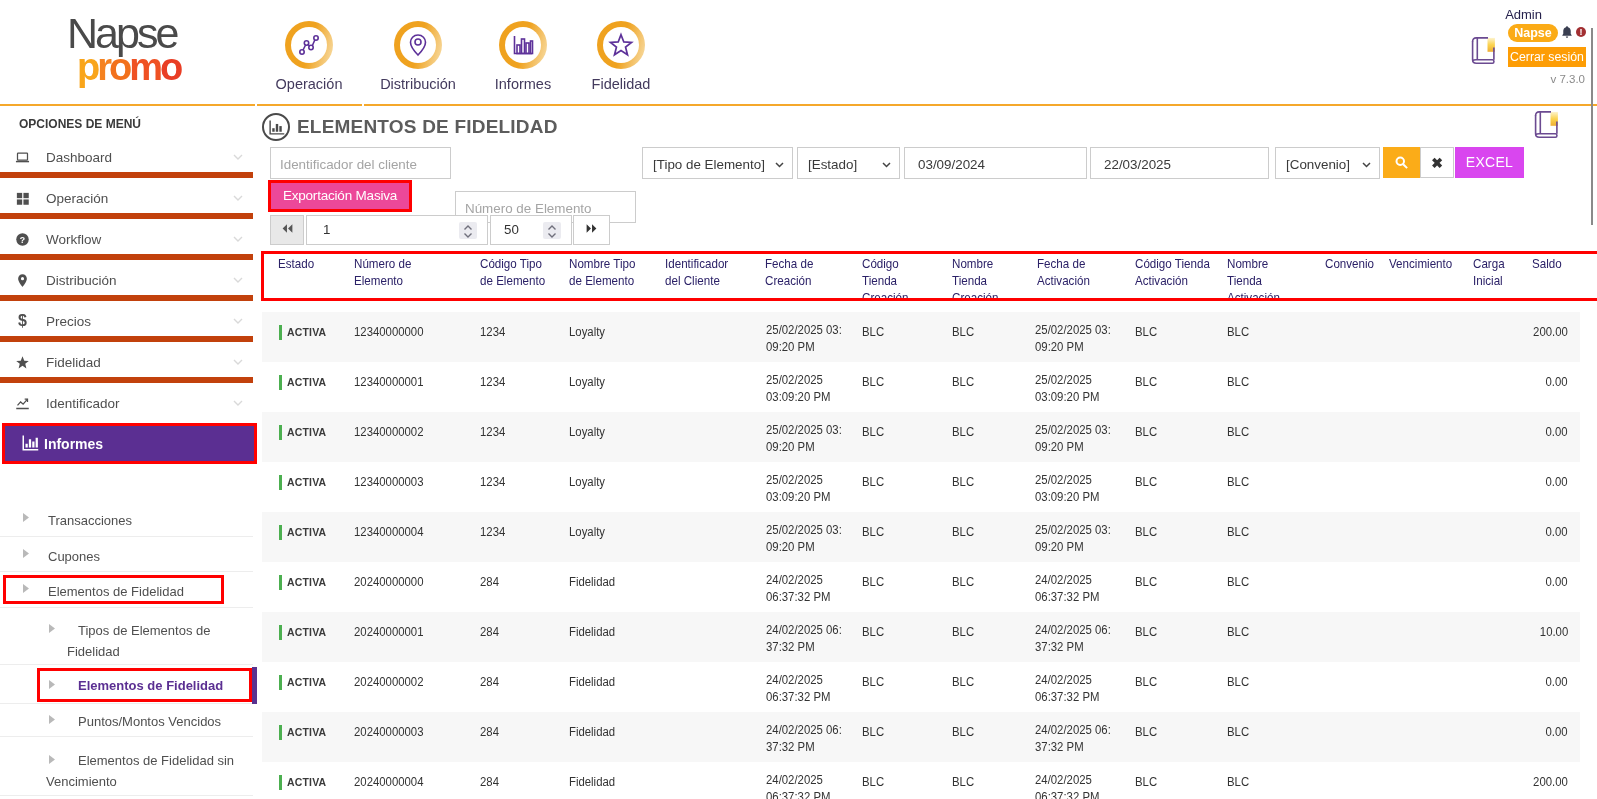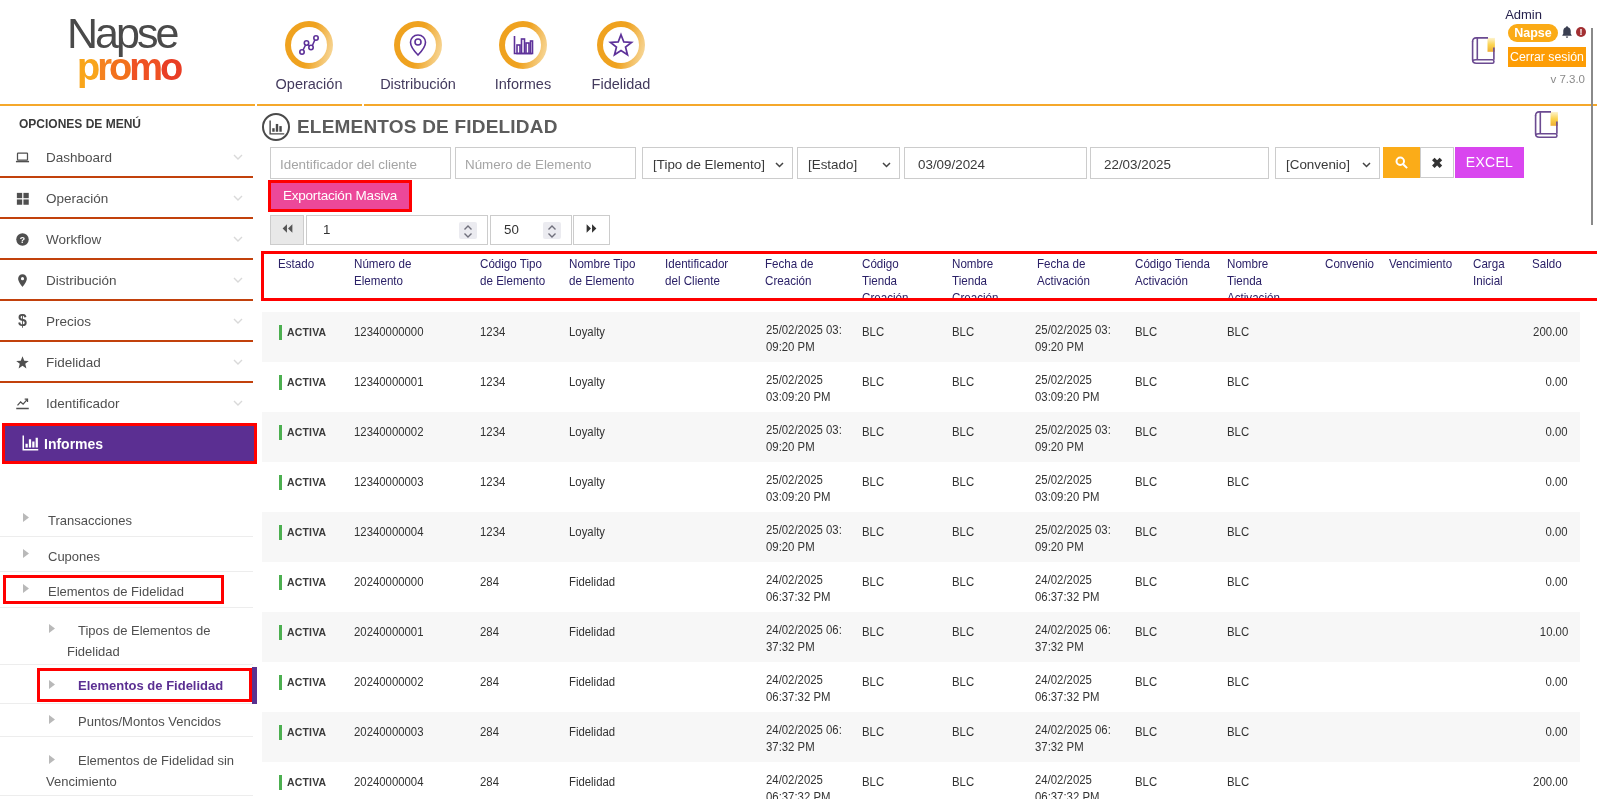--- a/index.html
+++ b/index.html
@@ -25,21 +25,21 @@
 .adminname { position:absolute; right:55px; top:7px; font-size:13px; color:#26224d; }
 .napsepill { position:absolute; right:39px; top:24px; width:50px; height:18px; background:#fbab16; border-radius:9px;
   color:#fff; font-weight:bold; font-size:12.5px; text-align:center; line-height:18px; }
 .cerrar { position:absolute; right:11px; top:47px; width:78px; height:20px; background:#fd9d05; color:#fff;
   font-size:12.3px; text-align:center; line-height:20px; white-space:nowrap; }
 .version { position:absolute; right:12px; top:73px; font-size:11.5px; color:#8a8a8a; }
 
 
 #sidebar { position:absolute; left:0; top:106px; width:258px; height:693px; background:#fff; }
 .menuhdr { position:absolute; left:19px; top:11px; font-size:12px; font-weight:bold; color:#3a3a3a; }
-.mitem { position:absolute; left:0; width:253px; height:41px; border-bottom:2px solid #c2410c;
+.mitem { position:absolute; left:0; width:253px; height:41px; border-bottom:6px solid #c2410c;
   font-size:13.5px; color:#4f4f4f; }
 .mitem .txt { position:absolute; left:46px; top:13px; }
 .mitem .mic { position:absolute; left:15px; top:13px; width:15px; height:15px; }
 .mchev { position:absolute; right:10px; top:17px; width:10px; height:6px; }
 #informes { position:absolute; left:2px; top:317px; width:249px; height:35px; background:#5b2f92;
   border:3px solid #ff0000; box-sizing:content-box; color:#fff; font-weight:bold; font-size:14px; }
 #informes .txt { position:absolute; left:39px; top:10px; }
 .sub1 { position:absolute; left:0; width:253px; border-bottom:1px solid #ededed; font-size:13px; color:#4f4f4f; }
 .tri { position:absolute; top:12px; width:6px; height:9px; }
 #activebar { position:absolute; left:252px; top:561px; width:5px; height:37px; background:#59328f; }
@@ -309,21 +309,21 @@
   <div id="title">ELEMENTOS DE FIDELIDAD</div>
   <svg id="bookic2" width="25" height="27" viewBox="0 0 25 27" fill="none">
     <path d="M16.5 0.9 L23.9 0.9 L23.9 14.8 L16.5 14.8 Z" fill="url(#bm)"></path>
     <path d="M1.6 4.5 C1.6 2.4 3 0.9 5.1 0.9 L17 0.9" stroke="#6b4a91" stroke-width="1.6"></path>
     <path d="M22.9 10.5 L22.9 22.8" stroke="#6b4a91" stroke-width="1.6"></path>
     <path d="M1.6 4 L1.6 22.7 C1.6 25 3.2 26.2 5.3 26.2 L21.5 26.2 C22.3 26.2 22.9 25.6 22.9 24.8 L22.9 24.3 C22.9 23.4 22.3 22.8 21.4 22.8 L5 22.8 C3.4 22.8 2.2 23.2 1.6 23.8" stroke="#6b4a91" stroke-width="1.6"></path>
     <path d="M6.3 0.9 L6.3 22.8" stroke="#6b4a91" stroke-width="1.6"></path>
   </svg>
 
   <div class="inp" style="left:12px; width:181px;">Identificador del cliente</div>
-  <div class="inp" style="left:197px; width:181px;">Número de Elemento</div>
+  <div class="inp" style="left:197px; width:181px;margin-top:44px;">Número de Elemento</div>
   <div class="sel" style="left:384px; width:151px;">[Tipo de Elemento]
     <svg class="selchev" viewBox="0 0 9 6" fill="none" stroke="#444" stroke-width="1.5">
         <path d="M1 1 L4.5 4.5 L8 1"></path>
       </svg></div>
   <div class="sel" style="left:539px; width:103px;">[Estado]
     <svg class="selchev" viewBox="0 0 9 6" fill="none" stroke="#444" stroke-width="1.5">
         <path d="M1 1 L4.5 4.5 L8 1"></path>
       </svg></div>
   <div class="sel" style="left:646px; width:183px; padding-left:13px;">03/09/2024</div>
   <div class="sel" style="left:832px; width:179px; padding-left:13px;">22/03/2025</div>

